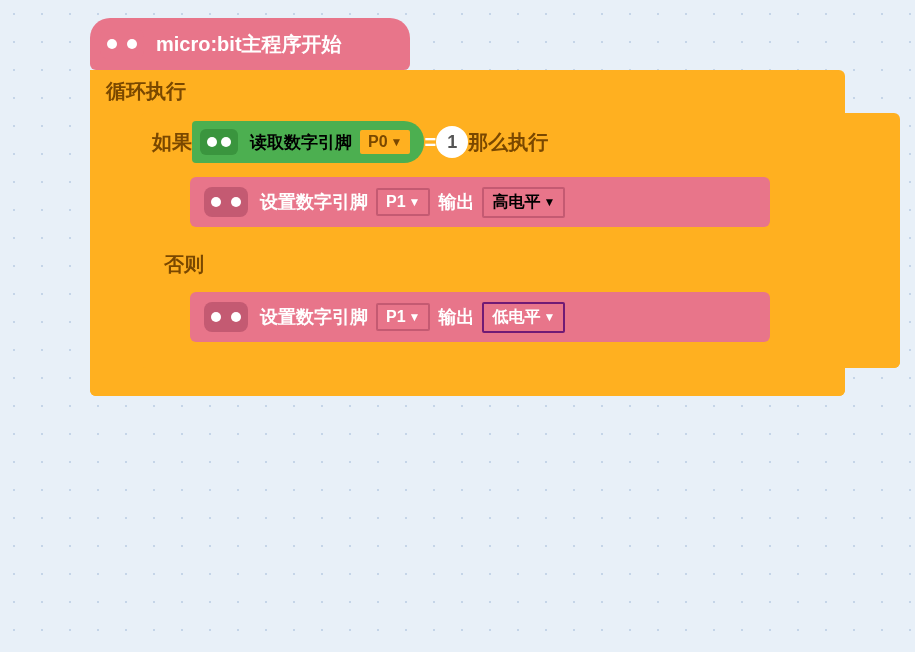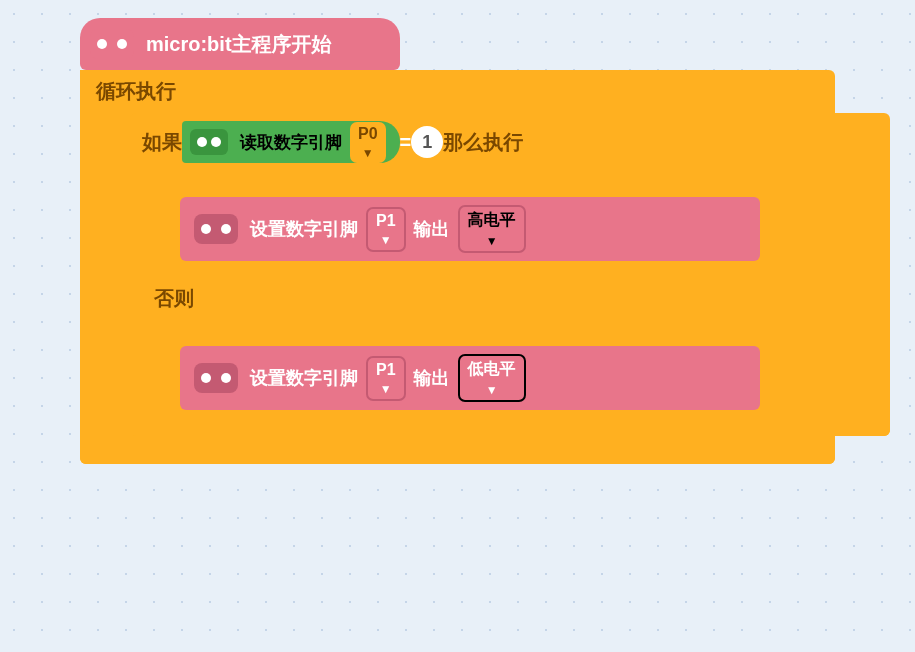--- a/index.html
+++ b/index.html
@@ -19,21 +19,21 @@
       position: relative;
       width: 915px;
       height: 652px;
       background: #e8f0f8;
       background-image: radial-gradient(circle, #c5d5e8 1px, transparent 1px);
       background-size: 28px 28px;
     }
 
     .block-container {
       position: absolute;
-      left: 34px;
+      left: 44px;
       top: 18px;
       padding-left: 46px;
     }
 
     
     .microbit-icon {
       display: inline-flex;
       align-items: center;
       justify-content: center;
       width: 44px;
@@ -136,29 +136,28 @@
       display: flex;
       align-items: center;
       padding: 6px 14px 6px 8px;
       gap: 8px;
       height: 42px;
     }
 
     .pin-badge {
       background: #ffb020;
       color: #7a4800;
-      border-radius: 7px;
+      border-radius: 2px;
       padding: 3px 8px;
       font-size: 16px;
       font-weight: bold;
       display: flex;
       align-items: center;
       gap: 3px;
       white-space: nowrap;
-      flex-direction: column;
     }
 
     .dropdown-arrow {
       font-size: 12px;
     }
 
     .equals-sign {
       color: #fff;
       font-size: 20px;
       font-weight: bold;
@@ -180,21 +179,20 @@
     
     .action-block {
       background: #e8758a;
       border-radius: 6px;
       display: flex;
       align-items: center;
       padding: 8px 14px;
       gap: 8px;
       min-height: 50px;
       width: 580px;
-      margin-top: 20px;
     }
 
     .action-block-text {
       color: #fff;
       font-size: 18px;
       font-weight: bold;
       white-space: nowrap;
     }
 
     
@@ -321,21 +319,21 @@
           <div class="else-body">
 
             <div class="action-block">
               <div class="microbit-icon" style="background:#c45a72;"></div>
               <span class="action-block-text">设置数字引脚</span>
               <div class="pin-badge" style="background:#e8758a; color:#fff; border: 2px solid #c45a72;">
                 <span>P1</span>
                 <span class="dropdown-arrow">▼</span>
               </div>
               <span class="action-block-text">输出</span>
-              <div class="pin-badge" style="background:#e8758a; color:#fff; border: 2px solid #000000;">
+              <div class="pin-badge" style="background:#e8758a; color:#fff; border: 2px solid #701a75;">
                 <span>低电平</span>
                 <span class="dropdown-arrow">▼</span>
               </div>
             </div>
 
           </div>
 
           <div class="if-bottom"></div>
 
         </div>

